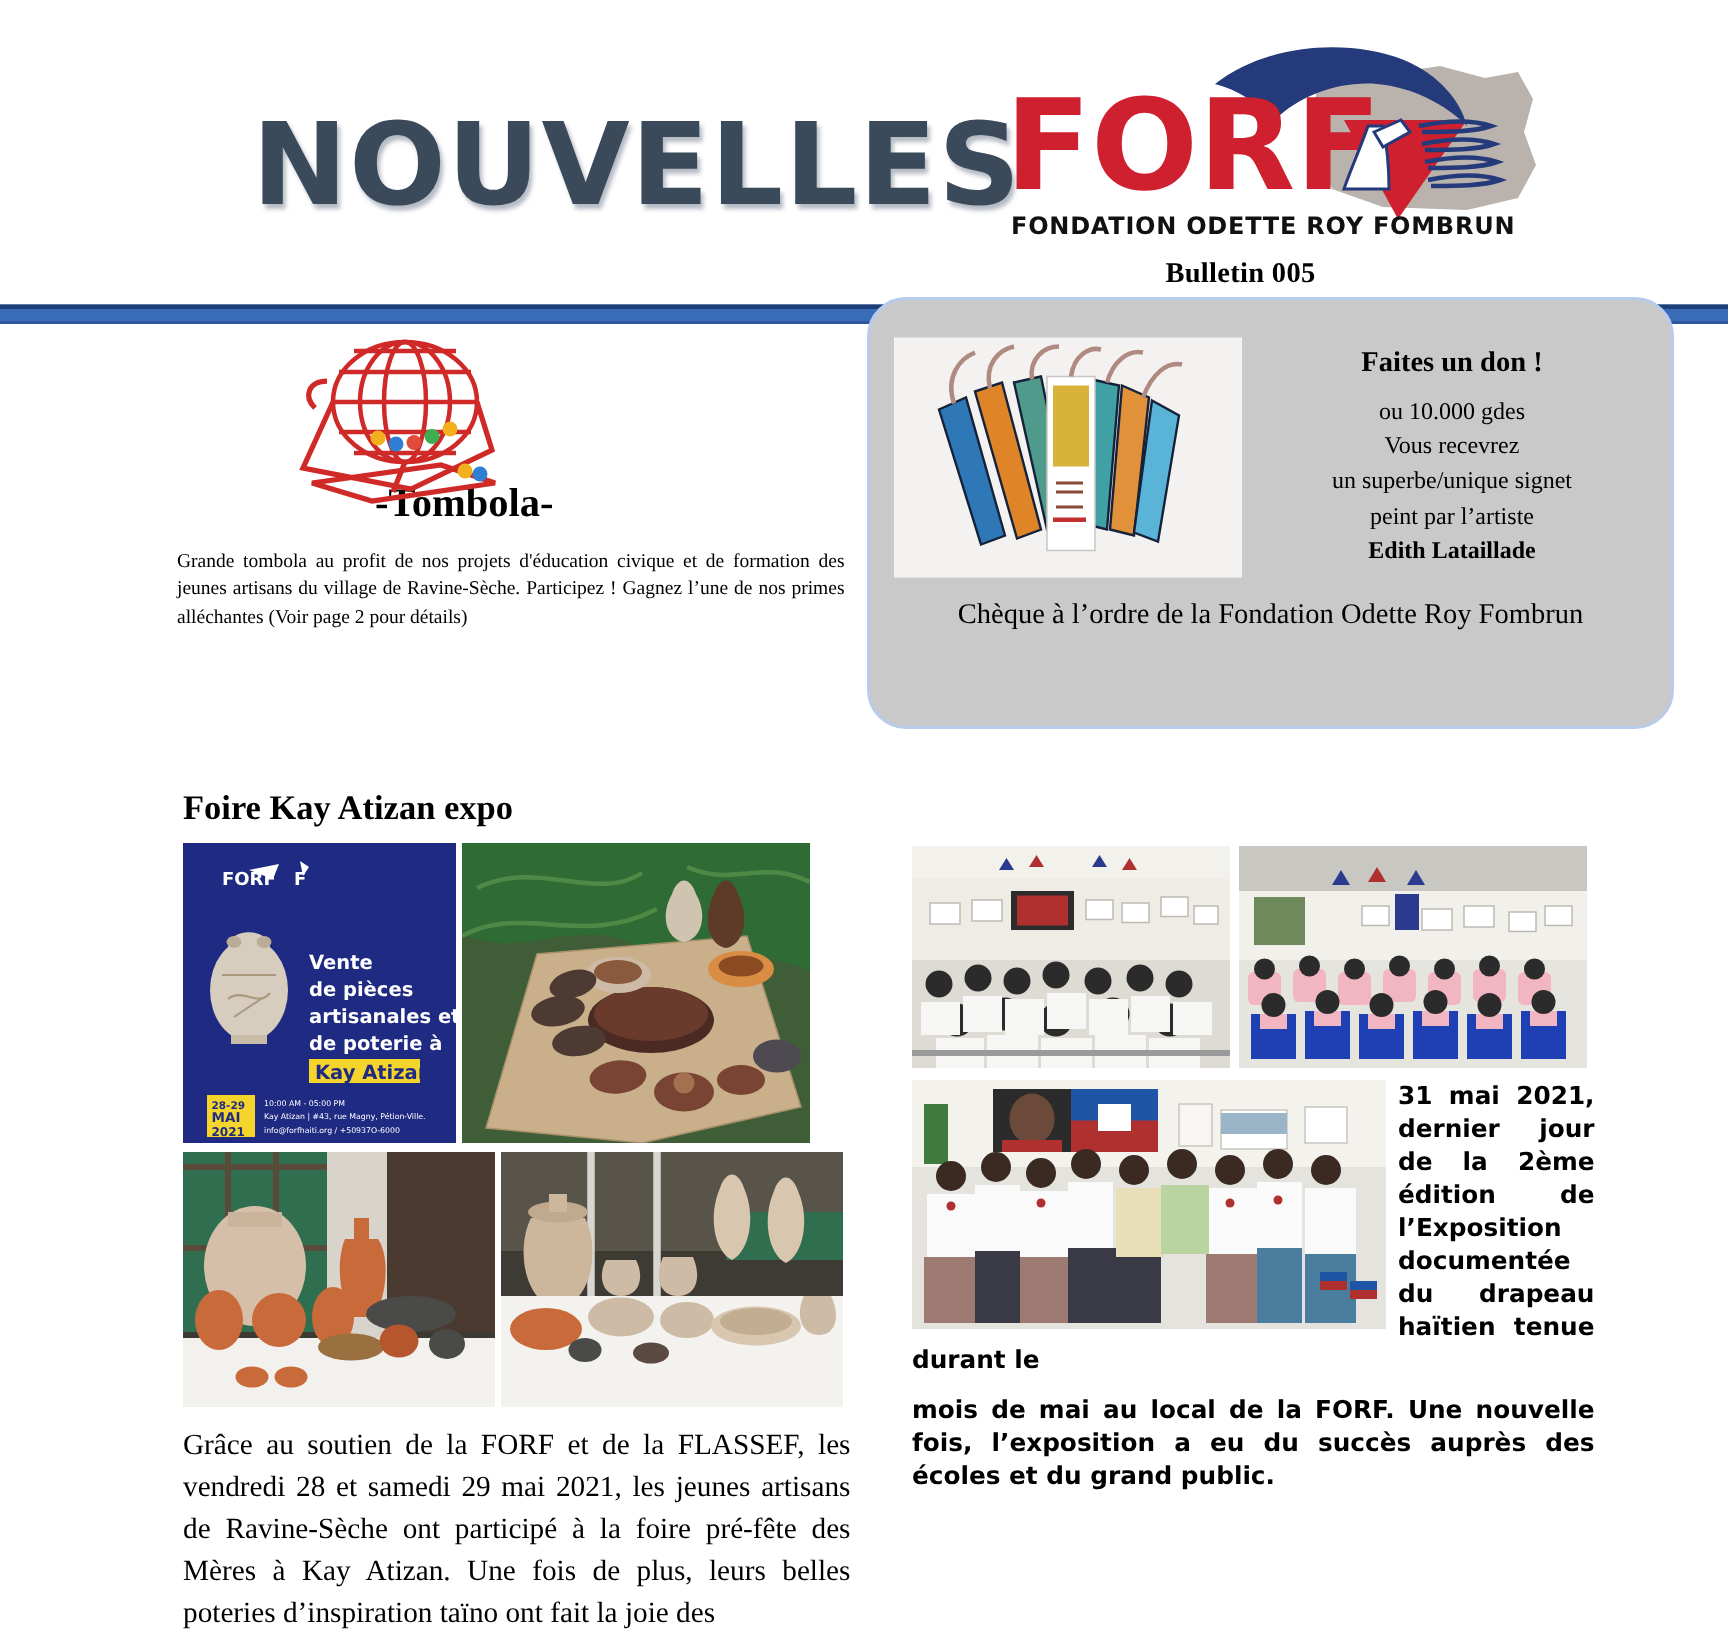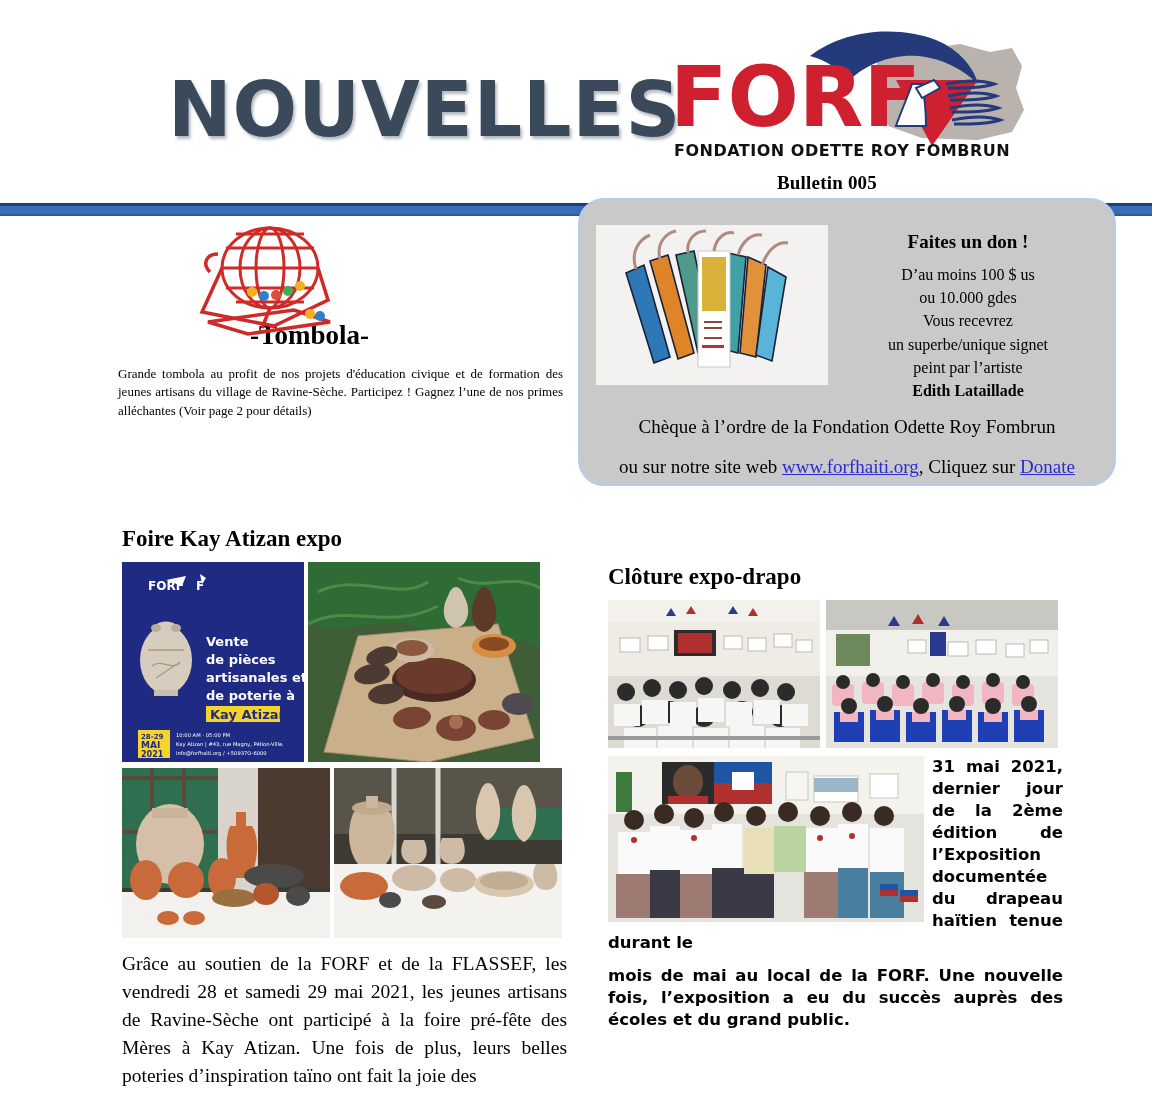--- a/index.html
+++ b/index.html
@@ -205,34 +205,30 @@
               <path d="M92 28 C90 14 100 6 110 6"></path>
               <path d="M118 26 C120 12 130 6 138 8"></path>
               <path d="M142 30 C146 16 156 8 166 10"></path>
               <path d="M166 40 C172 24 182 16 192 18"></path>
             </g>
           </svg>
         </div>
 
         <div class="donate-text">
           <div class="donate-h">Faites un don !</div>
-          <div class="donate-l">D’au moins 100 $ us</div>
           <div class="donate-l">ou 10.000 gdes</div>
           <div class="donate-l">Vous recevrez</div>
           <div class="donate-l">un superbe/unique signet</div>
           <div class="donate-l">peint par l’artiste</div>
           <div class="donate-l strong">Edith Lataillade</div>
         </div>
       </div>
 
       <div class="cheque-line">Chèque à l’ordre de la Fondation Odette Roy Fombrun</div>
 
-      <div class="web-line">
-        <span>ou sur notre site web </span><a class="lnk" href="#">www.forfhaiti.org</a><span>, Cliquez sur  </span><a class="lnk" href="#">Donate</a>
-      </div>
     </div>
   </div>
 
   <div class="cols" style="height:560px;">
 
     <div class="colL">
       <div class="sec-head">Foire Kay Atizan expo</div>
 
       <div class="img-row">
 
@@ -390,21 +386,20 @@
             <ellipse cx="56" cy="132" rx="11" ry="8" fill="#4a4a48"></ellipse>
             <ellipse cx="100" cy="134" rx="12" ry="7" fill="#5a4a40"></ellipse>
           </svg>
         </div>
       </div>
 
       <div class="body-serif" style="margin-top:12px;">Grâce au soutien de la FORF et de la FLASSEF, les vendredi 28 et samedi 29 mai 2021, les jeunes artisans de Ravine-Sèche ont participé à la foire pré-fête des Mères à Kay Atizan. Une fois de plus, leurs belles poteries d’inspiration taïno ont fait la joie des</div>
     </div>
 
     <div class="colR">
-      <div class="sec-head">Clôture expo-drapo</div>
 
       <div class="img-row">
         <div class="photo" style="width:212px;height:148px;">
           <svg viewBox="0 0 212 148" width="212" height="148">
             <rect width="212" height="148" fill="#e9e6e0"></rect>
             <rect x="0" y="0" width="212" height="22" fill="#f3f1ec"></rect>
             <rect x="0" y="22" width="212" height="54" fill="#efece6"></rect>
             <rect x="66" y="30" width="42" height="26" fill="#2c2c2c"></rect>
             <rect x="70" y="33" width="34" height="20" fill="#b03030"></rect>
             <g fill="#ffffff" stroke="#bdbab4">

